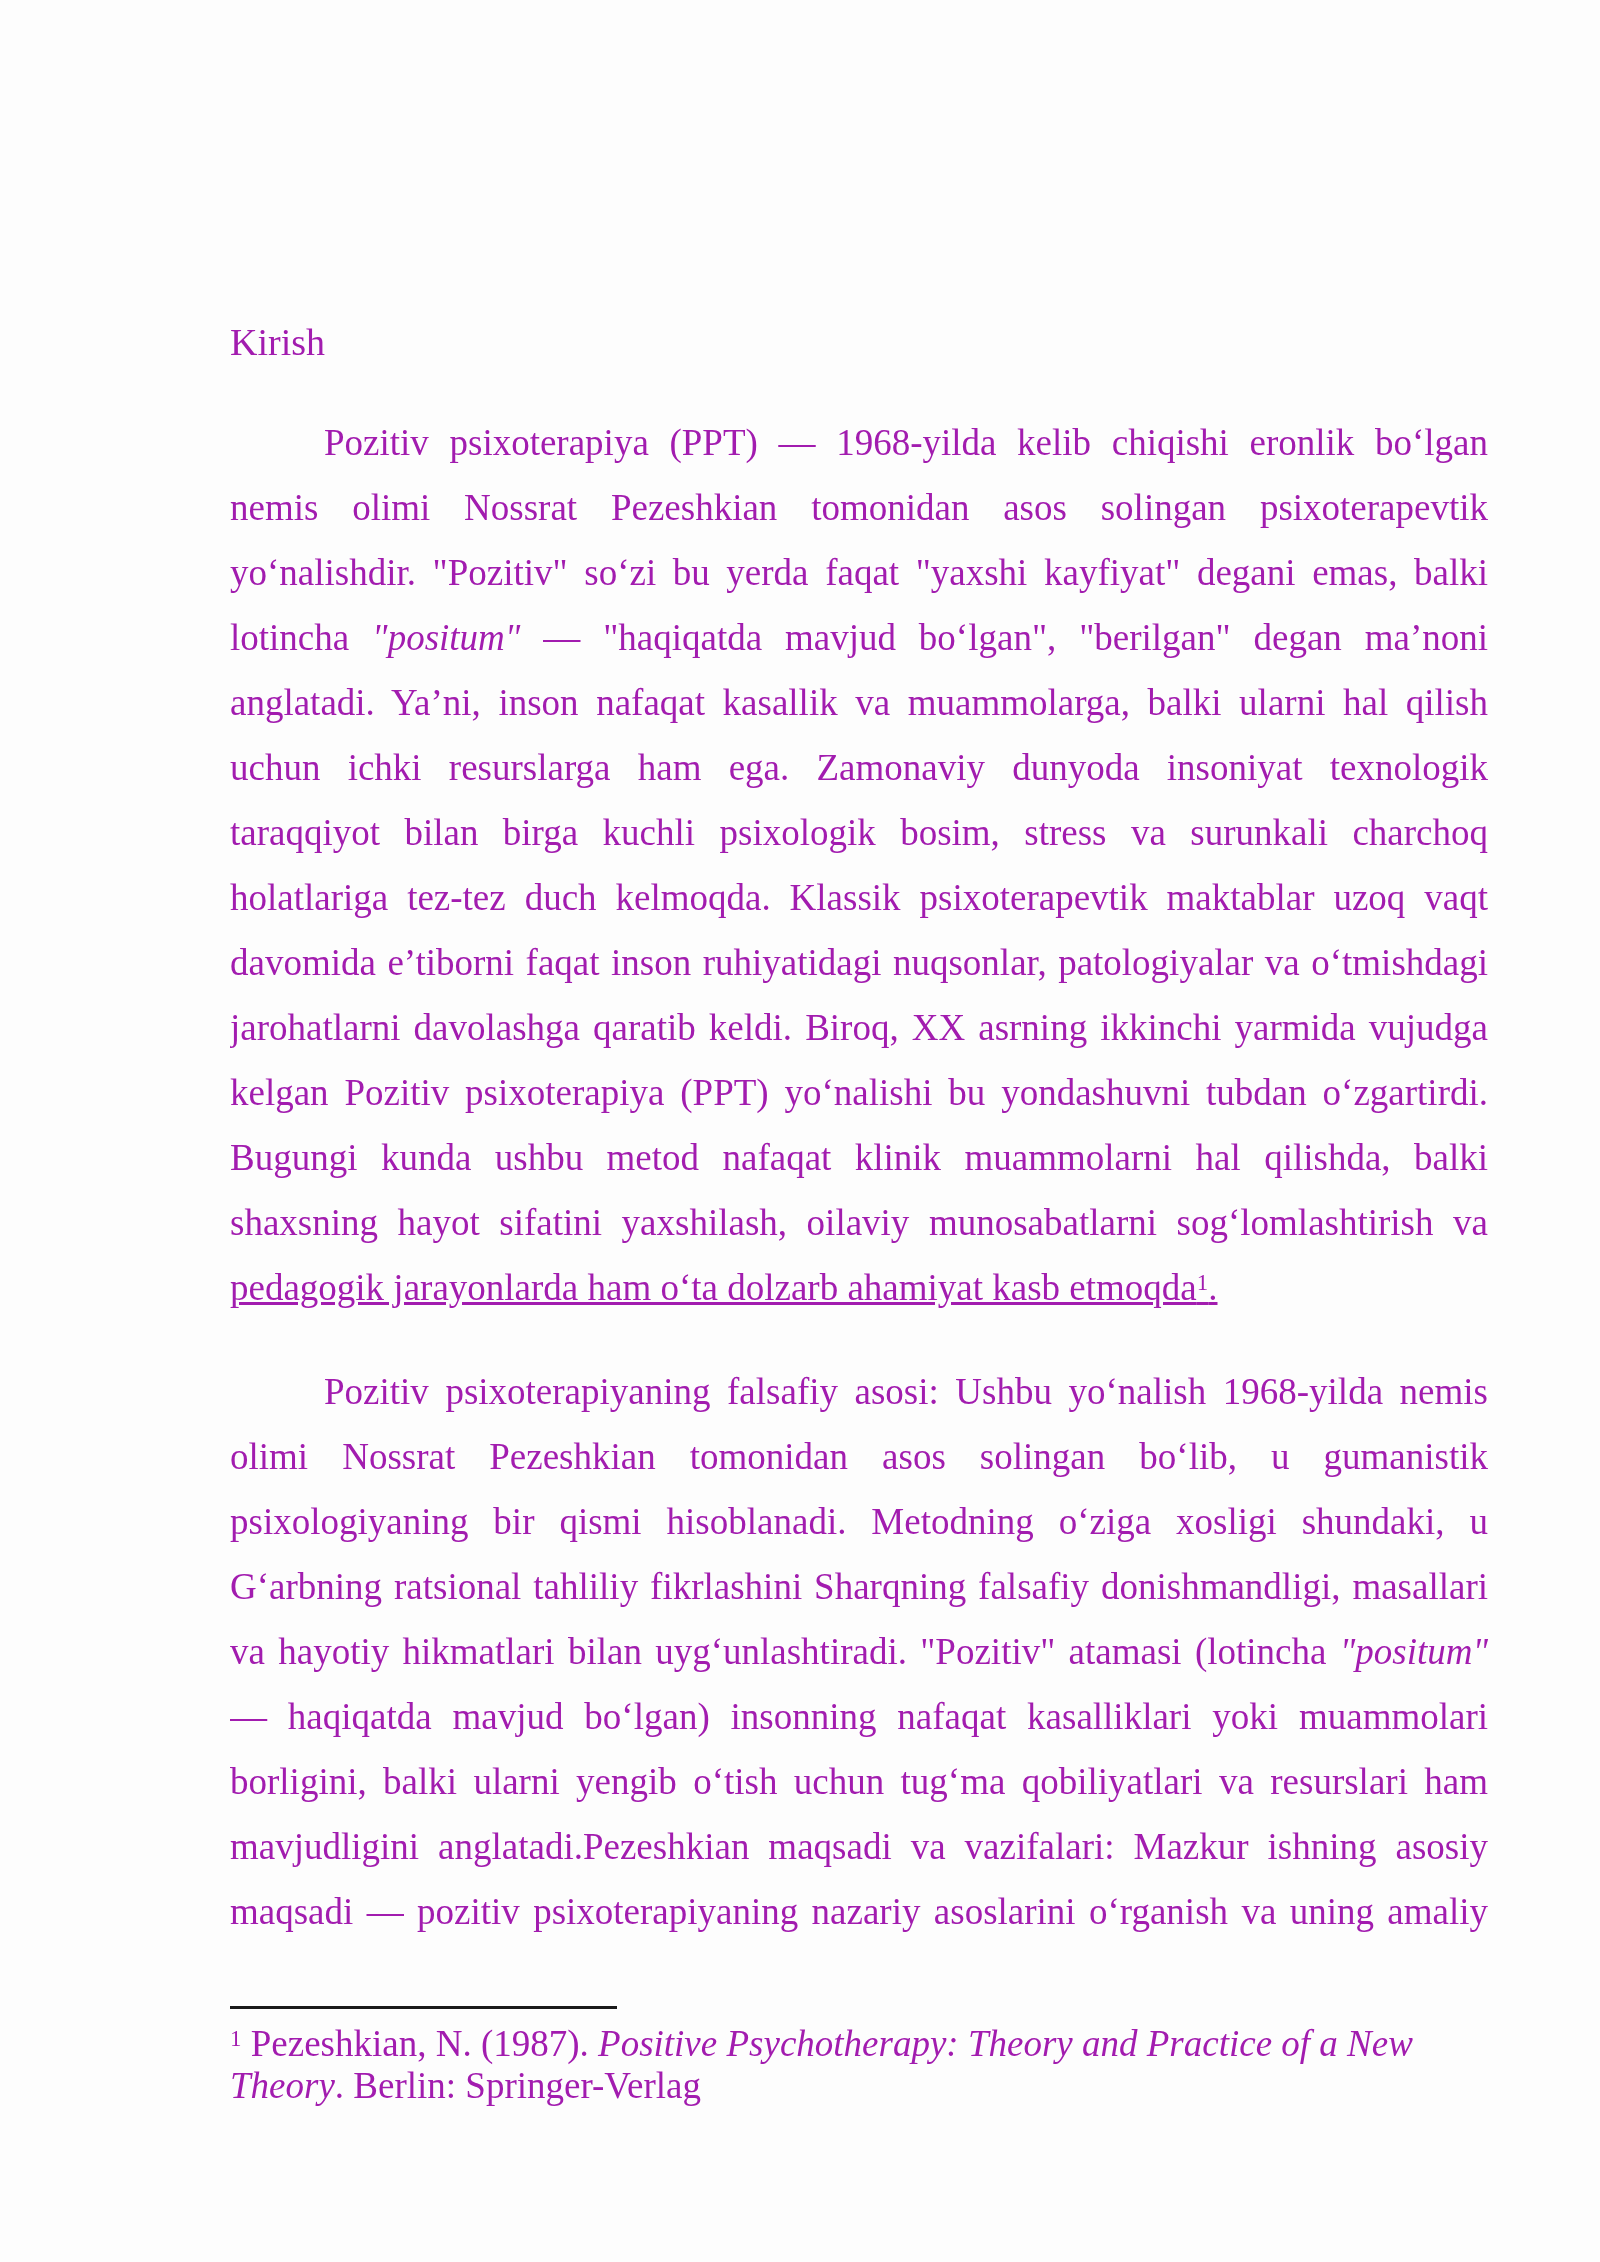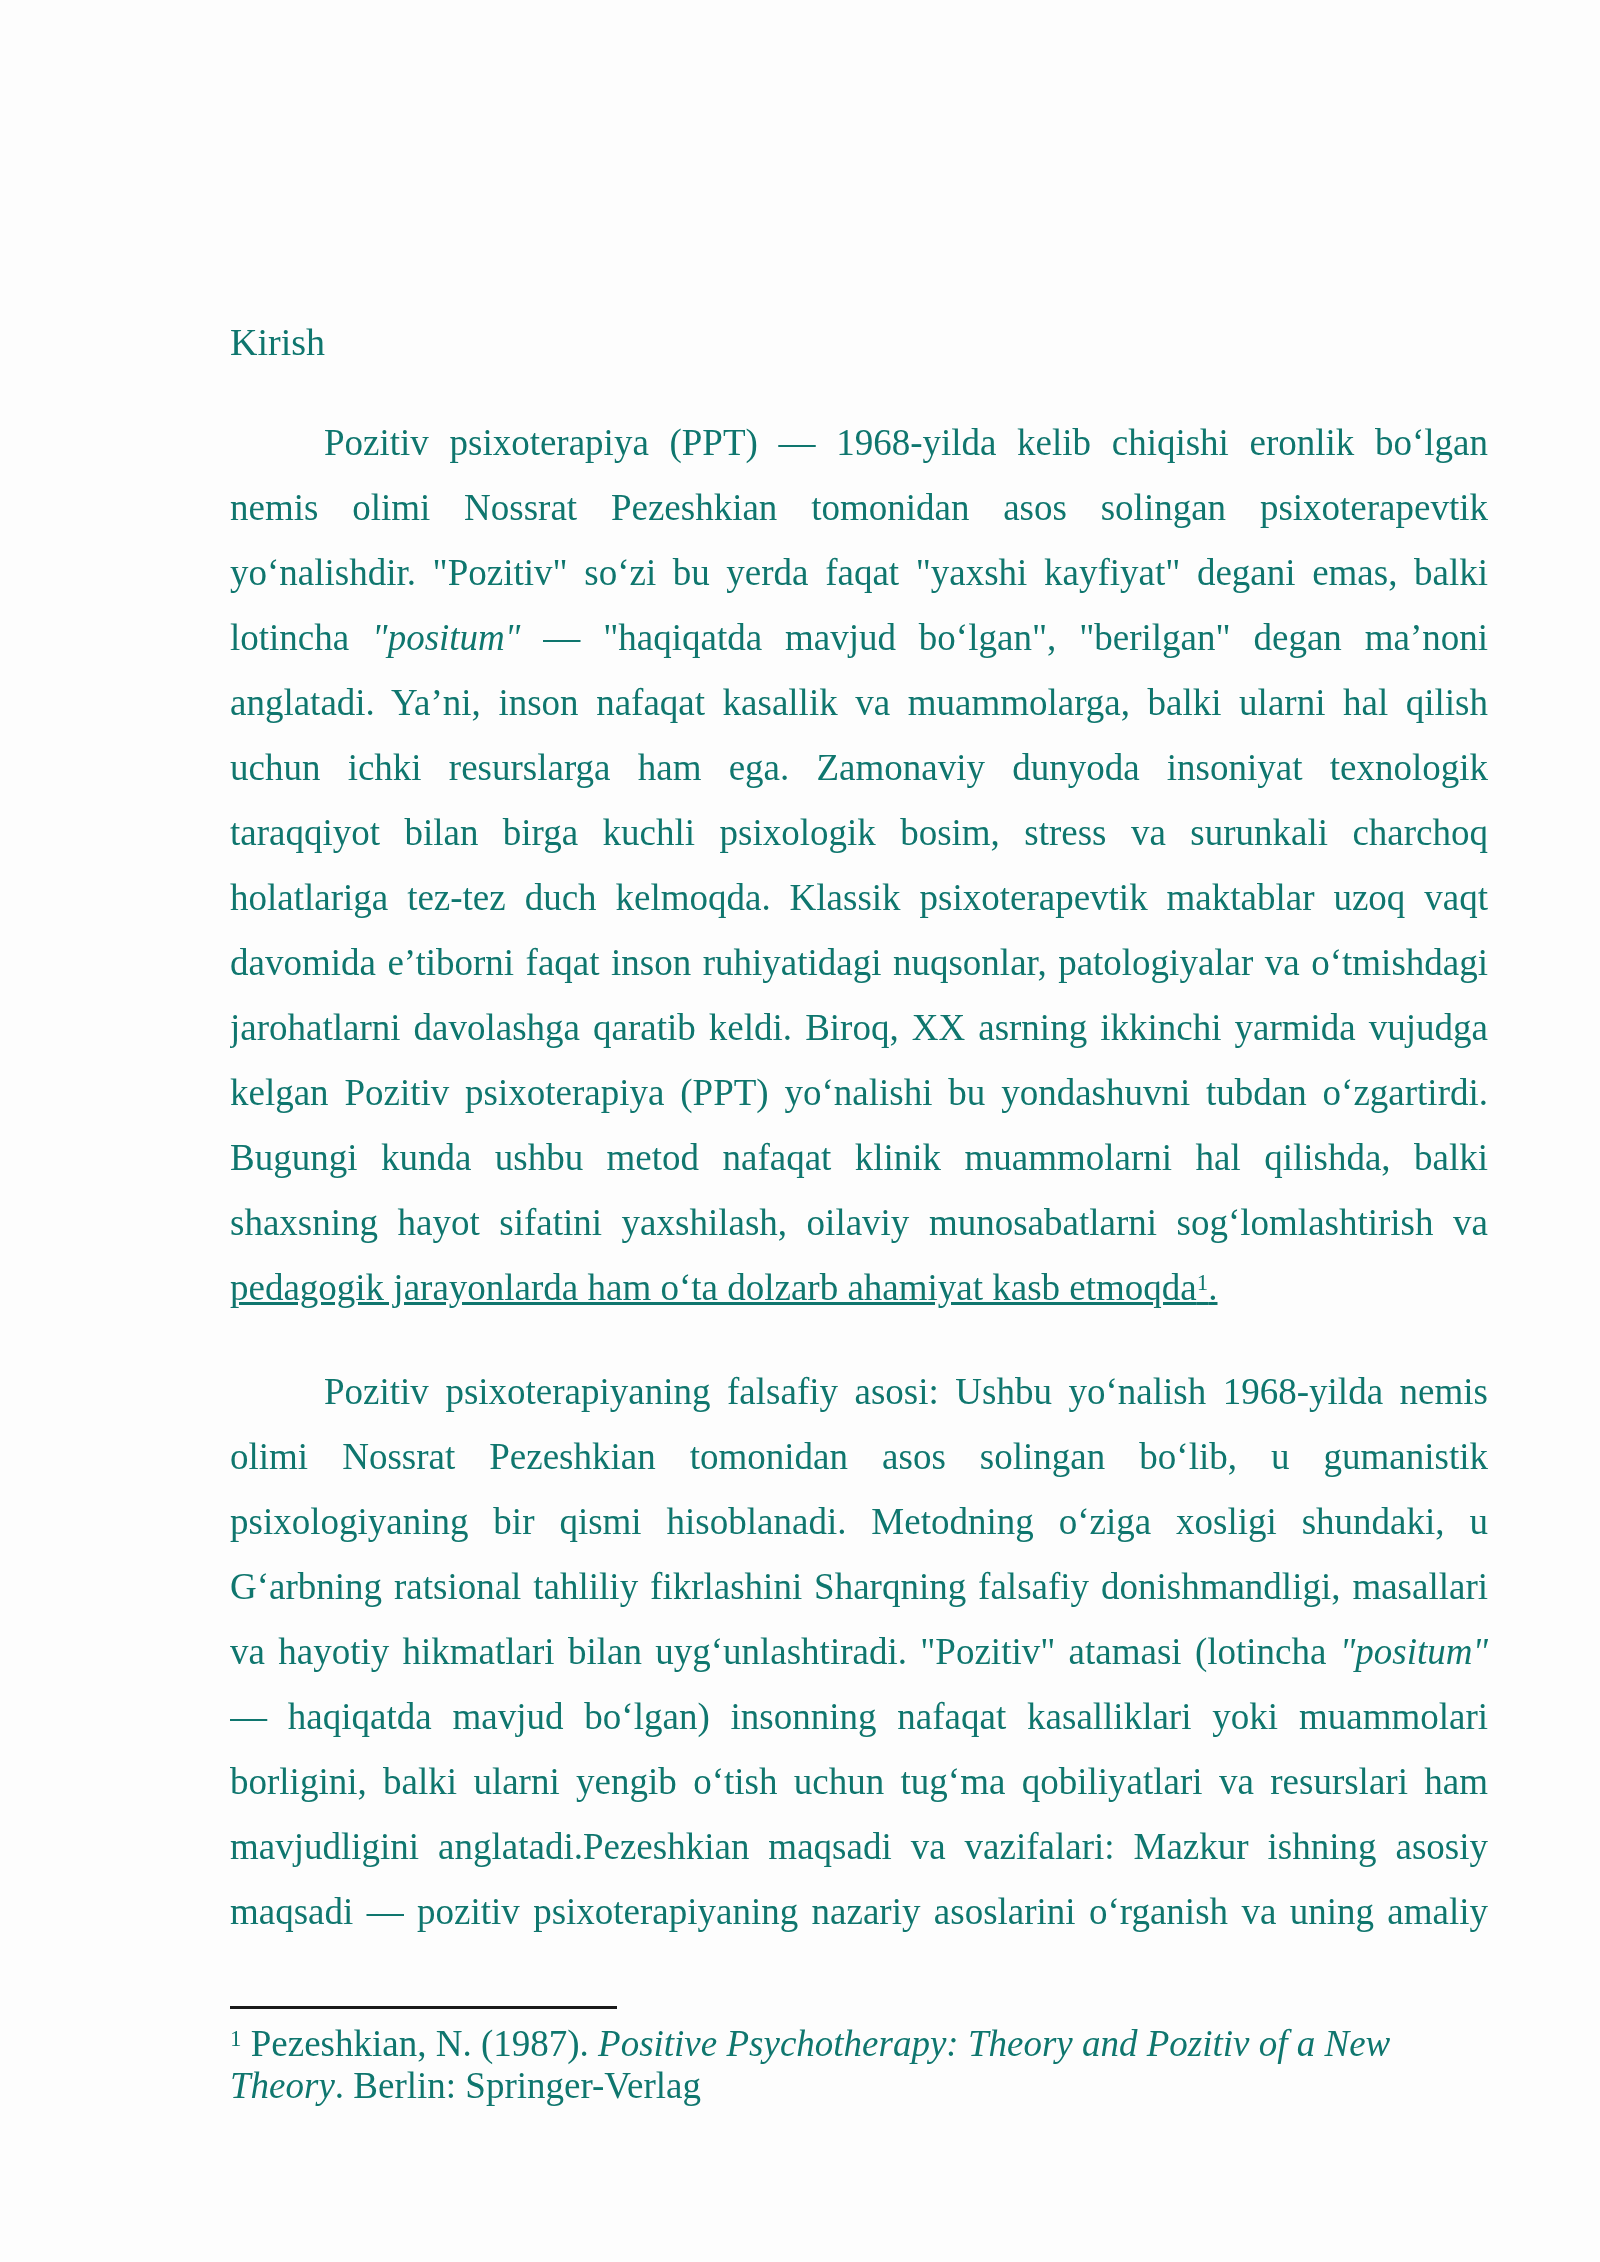--- a/index.html
+++ b/index.html
@@ -5,21 +5,21 @@
   html, body {
     margin: 0;
     padding: 0;
     background: #ffffff;
   }
   .page {
     position: relative;
     width: 1600px;
     height: 2262px;
     background: #fdfdfd;
-    color: #0f766e;
+    color: #a21caf;
     font-family: "Liberation Serif", "DejaVu Serif", serif;
     overflow: hidden;
   }
   .heading {
     position: absolute;
     left: 230px;
     top: 310px;
     width: 1258px;
     font-size: 38px;
     font-weight: normal;
@@ -108,16 +108,16 @@
         <div class="line"><span>G‘arbning ratsional tahliliy fikrlashini Sharqning falsafiy donishmandligi, masallari</span></div>
         <div class="line"><span>va hayotiy hikmatlari bilan uyg‘unlashtiradi. "Pozitiv" atamasi (lotincha </span><span class="it">"positum"</span></div>
         <div class="line"><span>— haqiqatda mavjud bo‘lgan) insonning nafaqat kasalliklari yoki muammolari</span></div>
         <div class="line"><span>borligini, balki ularni yengib o‘tish uchun tug‘ma qobiliyatlari va resurslari ham</span></div>
         <div class="line"><span>mavjudligini anglatadi.Pezeshkian maqsadi va vazifalari: Mazkur ishning asosiy</span></div>
         <div class="line"><span>maqsadi — pozitiv psixoterapiyaning nazariy asoslarini o‘rganish va uning amaliy</span></div>
       </div>
     </div>
   <div class="fn-rule"></div>
   <div class="footnote" id="footnote">
-      <div class="fn-line"><span class="sup">1</span><span> Pezeshkian, N. (1987). </span><span class="it">Positive Psychotherapy: Theory and Pozitiv of a New</span></div>
+      <div class="fn-line"><span class="sup">1</span><span> Pezeshkian, N. (1987). </span><span class="it">Positive Psychotherapy: Theory and Practice of a New</span></div>
       <div class="fn-line"><span class="it">Theory</span><span>. Berlin: Springer-Verlag</span></div>
     </div>
 </div>
 
 </body></html>

